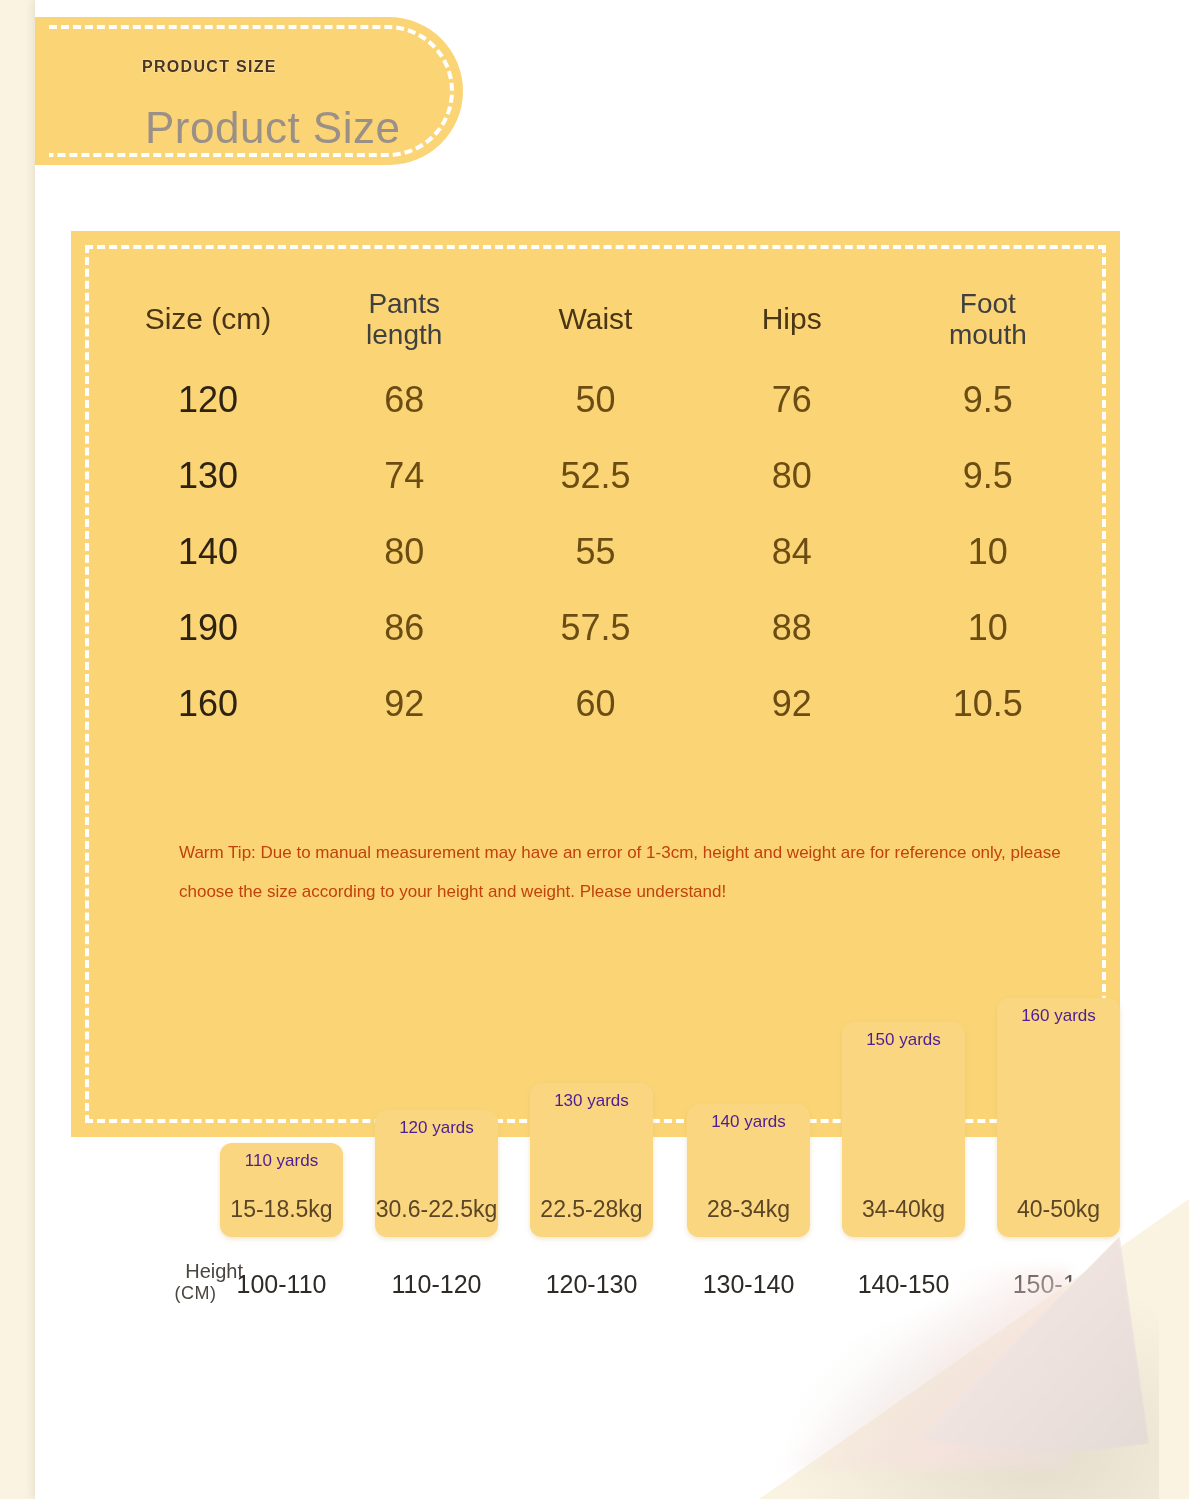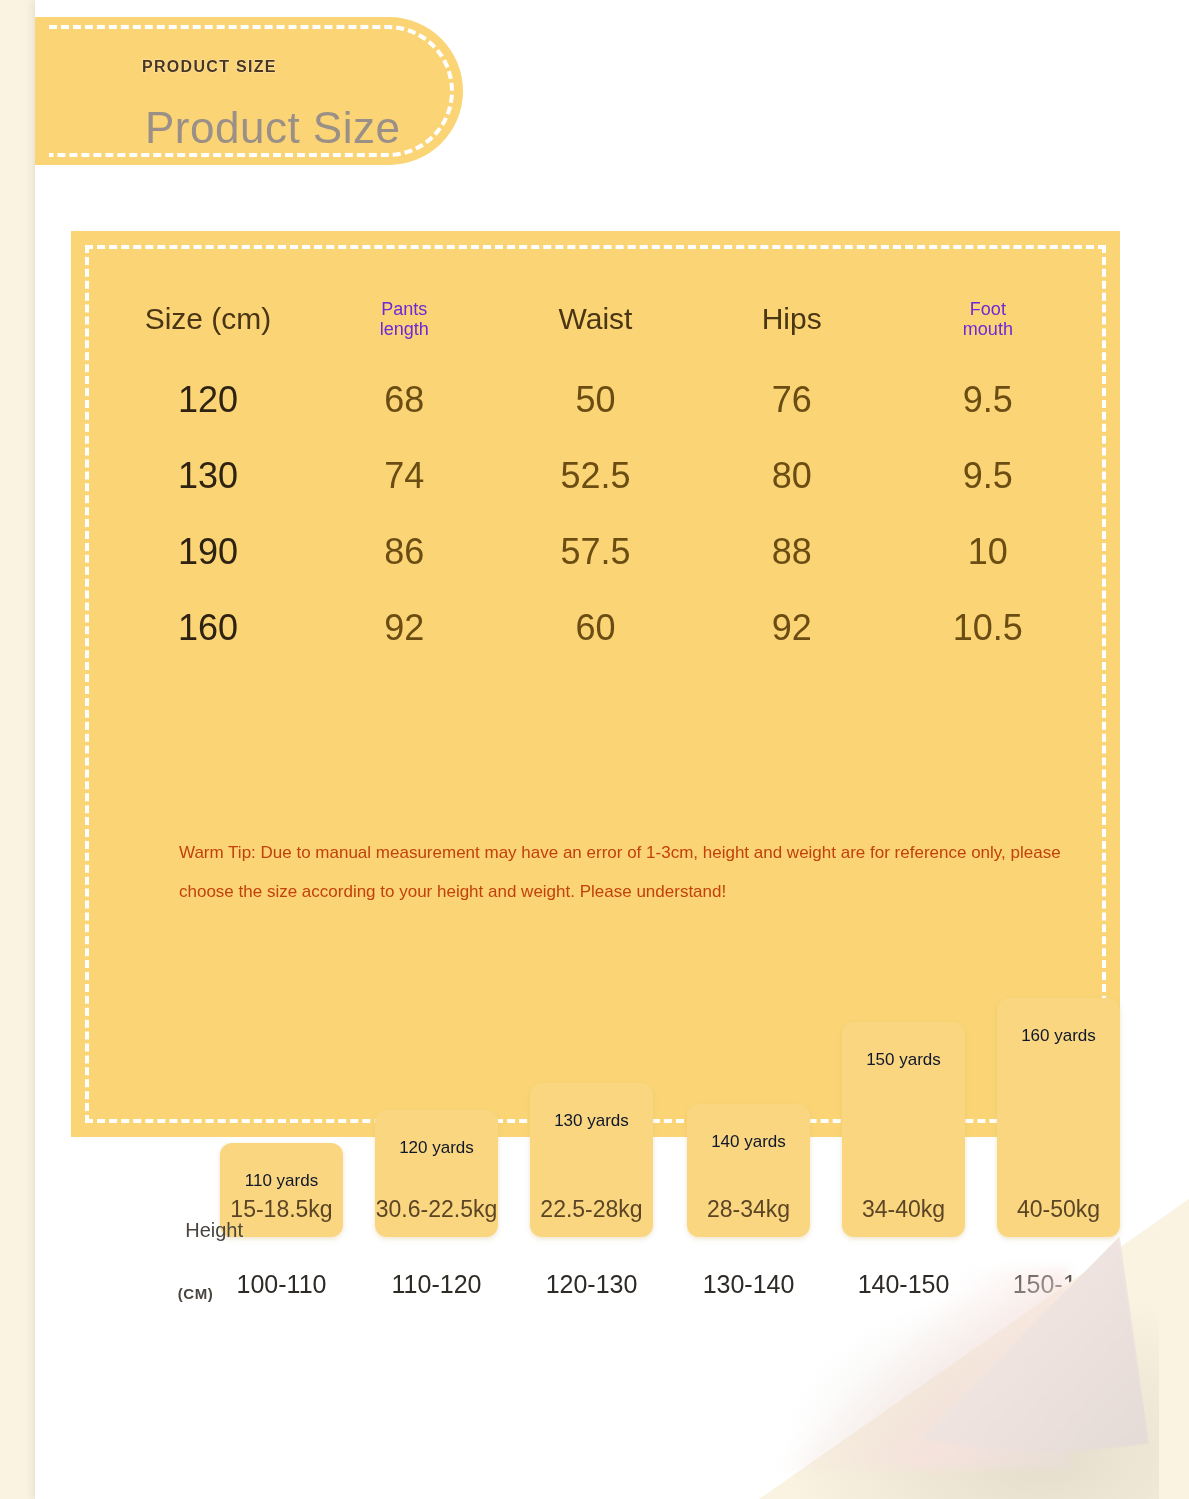--- a/index.html
+++ b/index.html
@@ -107,22 +107,22 @@
     padding: 0;
     font-weight: normal;
   }
   .th-main {
     font-size: 30px;
     color: #4A3514;
     height: 86px;
     line-height: 1.05;
   }
   .th-small {
-    font-size: 18px;
-    color: #6d28d9;
+    font-size: 28px;
+    color: #404040;
     height: 86px;
     line-height: 1.12;
   }
   .cell-size {
     font-size: 36px;
     font-weight: bold;
     color: #2E2212;
     height: 76px;
   }
   .cell-val {
@@ -152,24 +152,24 @@
   .bar {
     position: absolute;
     bottom: 68px;
     background: #F9D67F;
     border-radius: 12px;
     box-shadow: 0 2px 5px rgba(210,180,110,0.35);
   }
   .bar-yards {
     position: absolute;
     left: 0; right: 0;
-    top: 28px;
+    top: 8px;
     text-align: center;
     font-size: 17px;
-    color: #0f172a;
+    color: #4c1d95;
     white-space: nowrap;
   }
   .bar-weight {
     position: absolute;
     left: 0; right: 0;
     bottom: 14px;
     text-align: center;
     font-size: 23px;
     color: #5B4524;
     white-space: nowrap;
@@ -185,21 +185,21 @@
   #axis-caption {
     position: absolute;
     left: 78px;
     bottom: 2px;
     width: 95px;
     text-align: center;
     line-height: 1.12;
     color: #4A4540;
   }
   #axis-caption .l1 { font-size: 20px; display: block; text-align: right; }
-  #axis-caption .l2 { font-size: 15px; display: block; font-weight: bold; letter-spacing: .5px; margin-top: 45px;}
+  #axis-caption .l2 { font-size: 18px; display: block; font-weight: normal; letter-spacing: .5px;}
 
   
   #curl-wrap {
     position: absolute;
     left: 35px;
     bottom: 0;
     width: 1154px;
     height: 300px;
     overflow: hidden;
     pointer-events: none;
@@ -277,20 +277,27 @@
           <td class="cell-val">9.5</td>
         </tr>
         <tr>
           <td class="cell-size">130</td>
           <td class="cell-val">74</td>
           <td class="cell-val">52.5</td>
           <td class="cell-val">80</td>
           <td class="cell-val">9.5</td>
         </tr>
         <tr>
+          <td class="cell-size">140</td>
+          <td class="cell-val">80</td>
+          <td class="cell-val">55</td>
+          <td class="cell-val">84</td>
+          <td class="cell-val">10</td>
+        </tr>
+        <tr>
           <td class="cell-size">190</td>
           <td class="cell-val">86</td>
           <td class="cell-val">57.5</td>
           <td class="cell-val">88</td>
           <td class="cell-val">10</td>
         </tr>
         <tr>
           <td class="cell-size">160</td>
           <td class="cell-val">92</td>
           <td class="cell-val">60</td>

